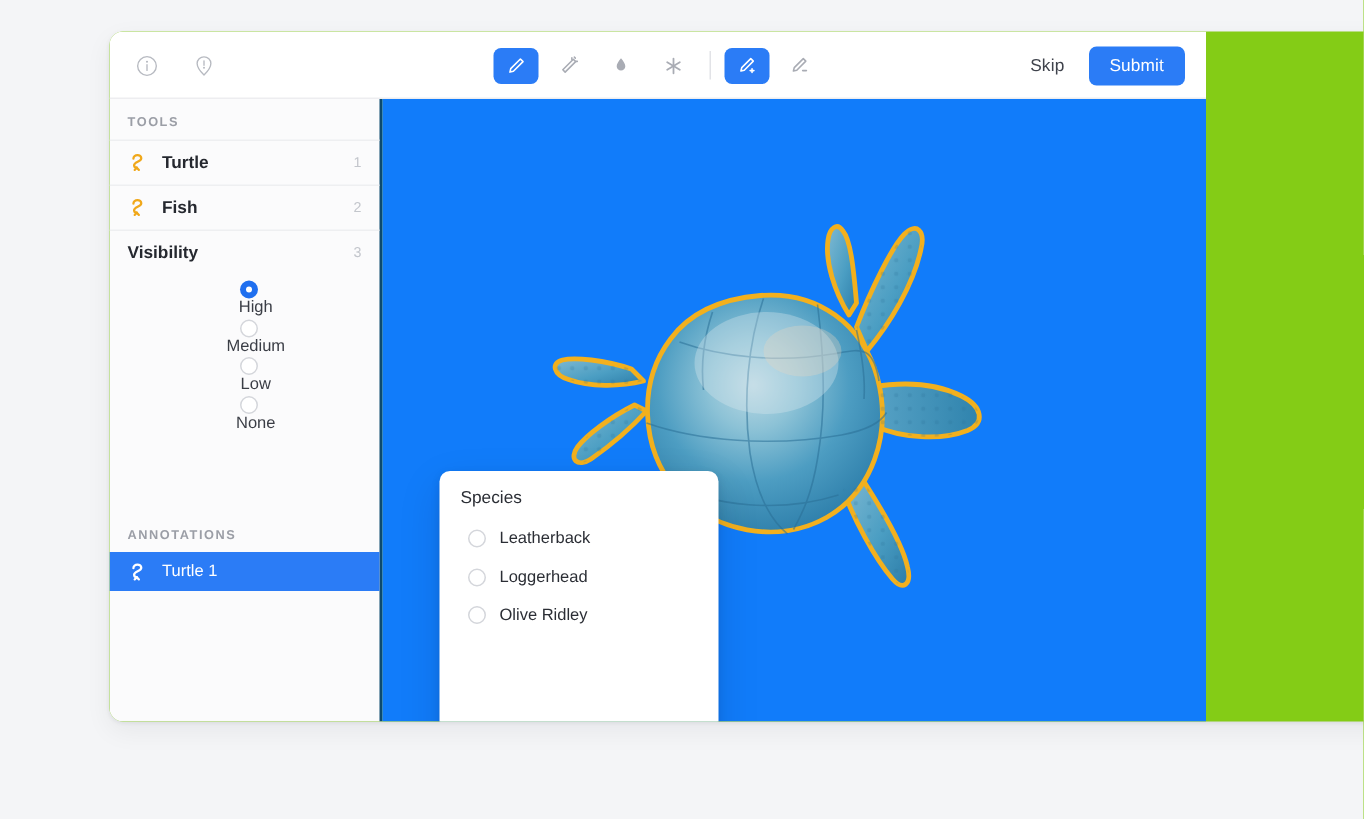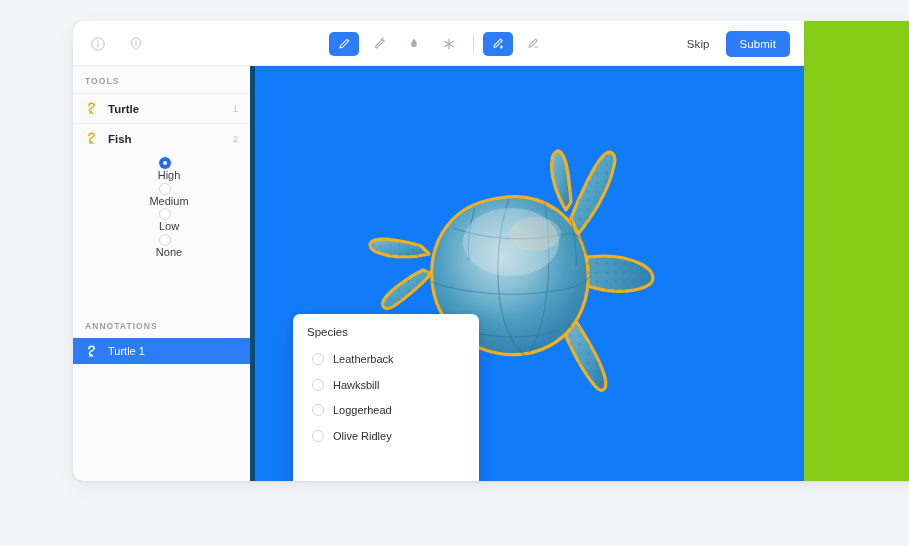--- a/index.html
+++ b/index.html
@@ -114,21 +114,21 @@
   }
 
   
   #sidebar {
     position: absolute;
     left: 0;
     top: 45px;
     width: 182px;
     height: 415px;
     background: #fbfbfc;
-    border-right: 5px solid #0c4a6e;
+    border-right: 2px solid #0c4a6e;
     box-sizing: border-box;
   }
   .section-label {
     font-size: 8.5px;
     letter-spacing: 1.05px;
     color: #9b9ea6;
     text-transform: uppercase;
     padding: 10px 12px 7px 12px;
     font-weight: 600;
   }
@@ -349,20 +349,24 @@
       <span>
         <svg class="lasso-icon" viewBox="0 0 16 16" fill="none" stroke="#f0a81b" stroke-width="1.6" stroke-linecap="round" stroke-linejoin="round">
           <path d="M4.2 5.1c0-1.5 1.3-2.6 2.9-2.6 1.5 0 2.7 1 2.7 2.3 0 2.5-5.1 2.6-5.1 5 0 1 .8 1.7 1.9 1.7"></path>
           <path d="M6.6 11.5l-1.5 1.6M6.6 11.5l1.5 1.6"></path>
         </svg>
       </span>
       <span class="lbl">Fish</span>
       <span class="key">2</span>
     </div>
 
+    <div class="row">
+      <span class="lbl plain">Visibility</span>
+      <span class="key">3</span>
+    </div>
 
     <div style="padding-top:4px;">
       <div class="radio-row">
         <span class="radio on"></span>
         <span class="rl">High</span>
       </div>
       <div class="radio-row">
         <span class="radio"></span>
         <span class="rl">Medium</span>
       </div>
@@ -461,24 +465,20 @@
 
   <div id="species-popup">
     <div id="species-title">Species</div>
 
     <div class="sp-row">
       <span class="radio"></span>
       <span class="rl">Leatherback</span>
     </div>
     <div class="sp-row">
       <span class="radio"></span>
-      <span class="rl">Hawksbill</span>
-    </div>
-    <div class="sp-row">
-      <span class="radio"></span>
       <span class="rl">Loggerhead</span>
     </div>
     <div class="sp-row">
       <span class="radio"></span>
       <span class="rl">Olive Ridley</span>
     </div>
     <div class="sp-row">
       
       
     </div>

